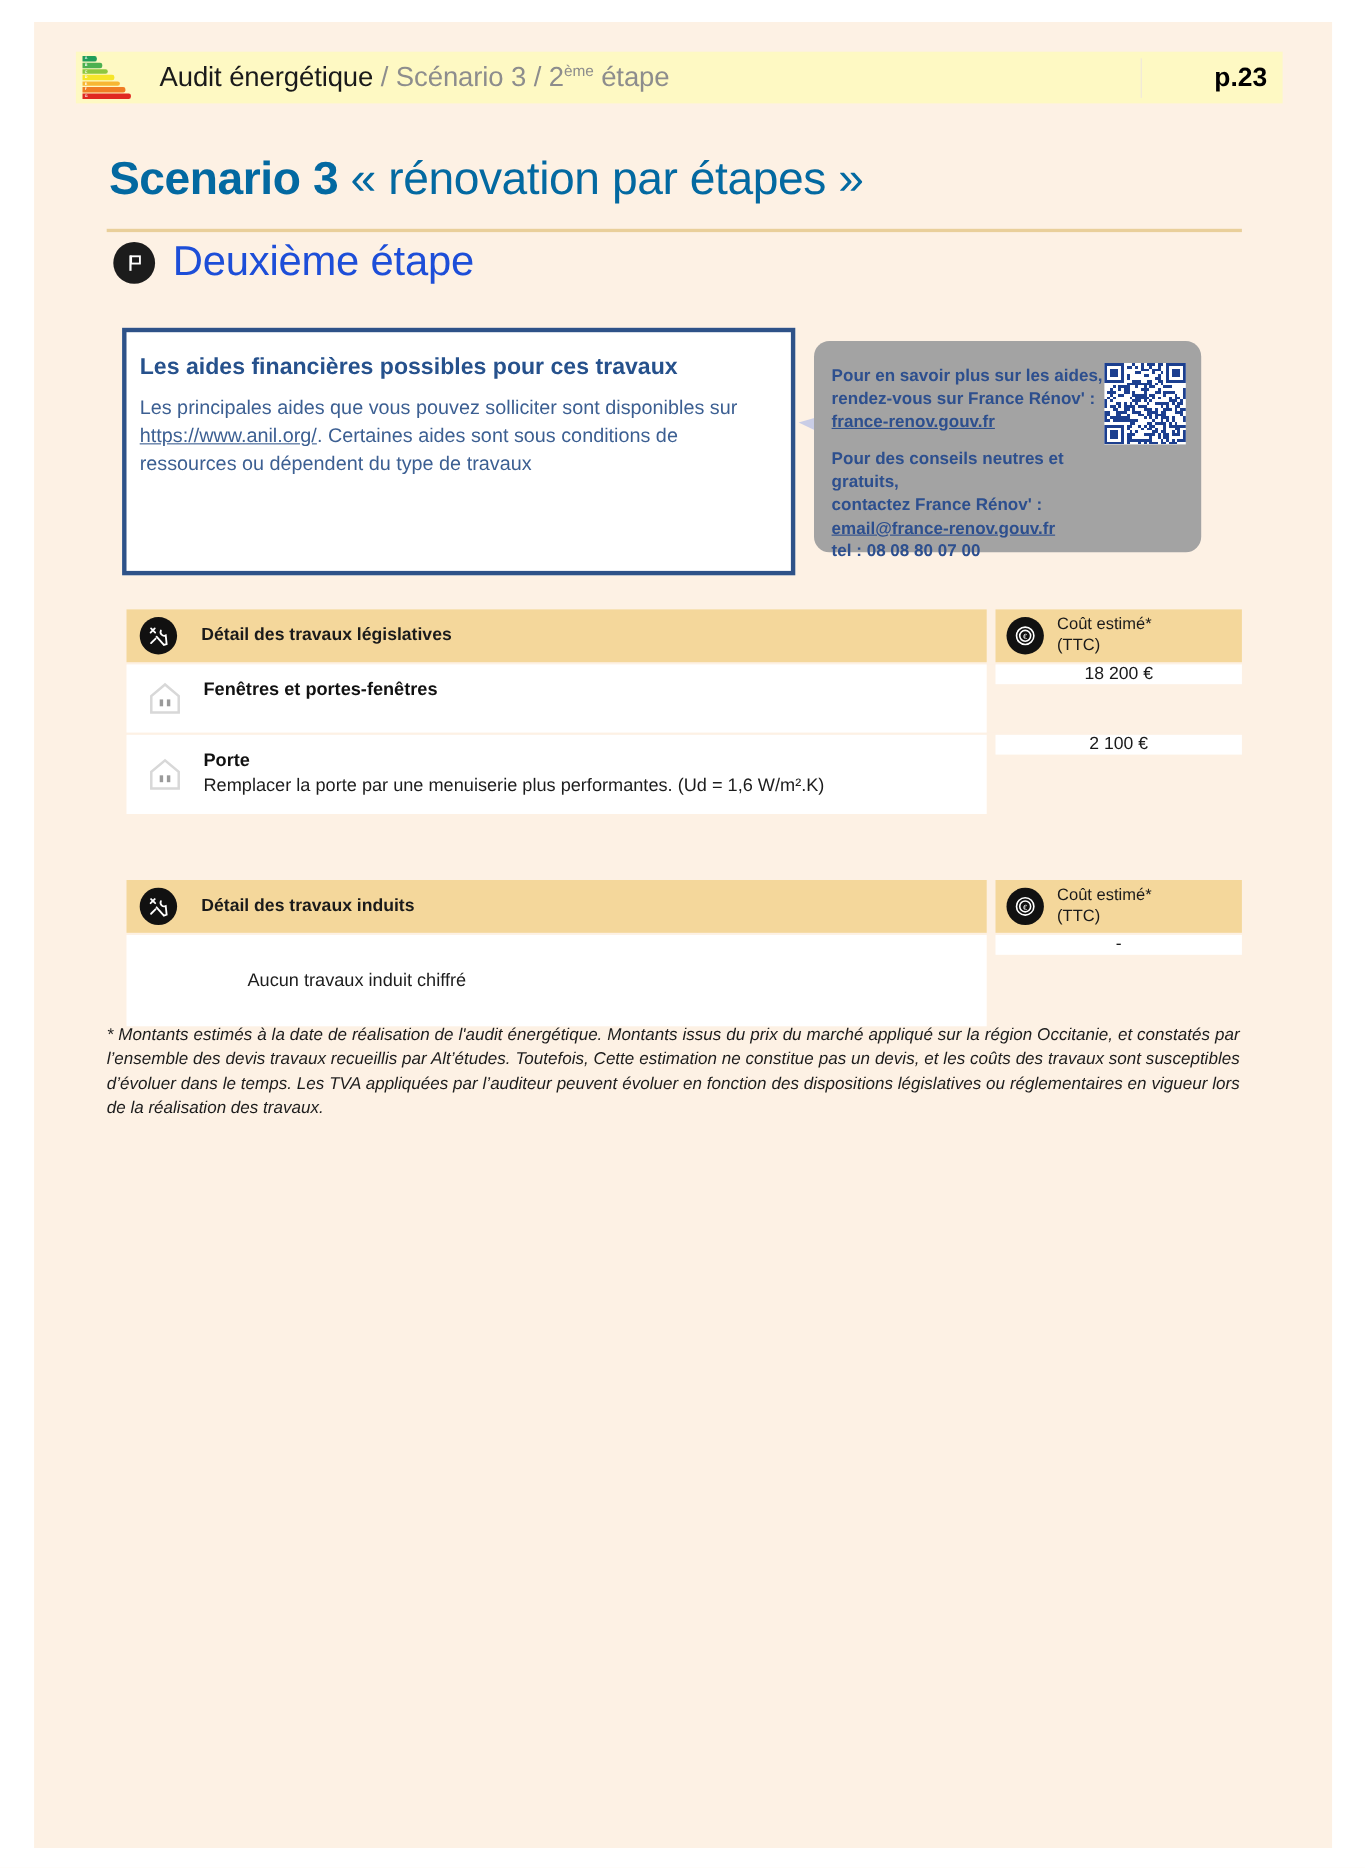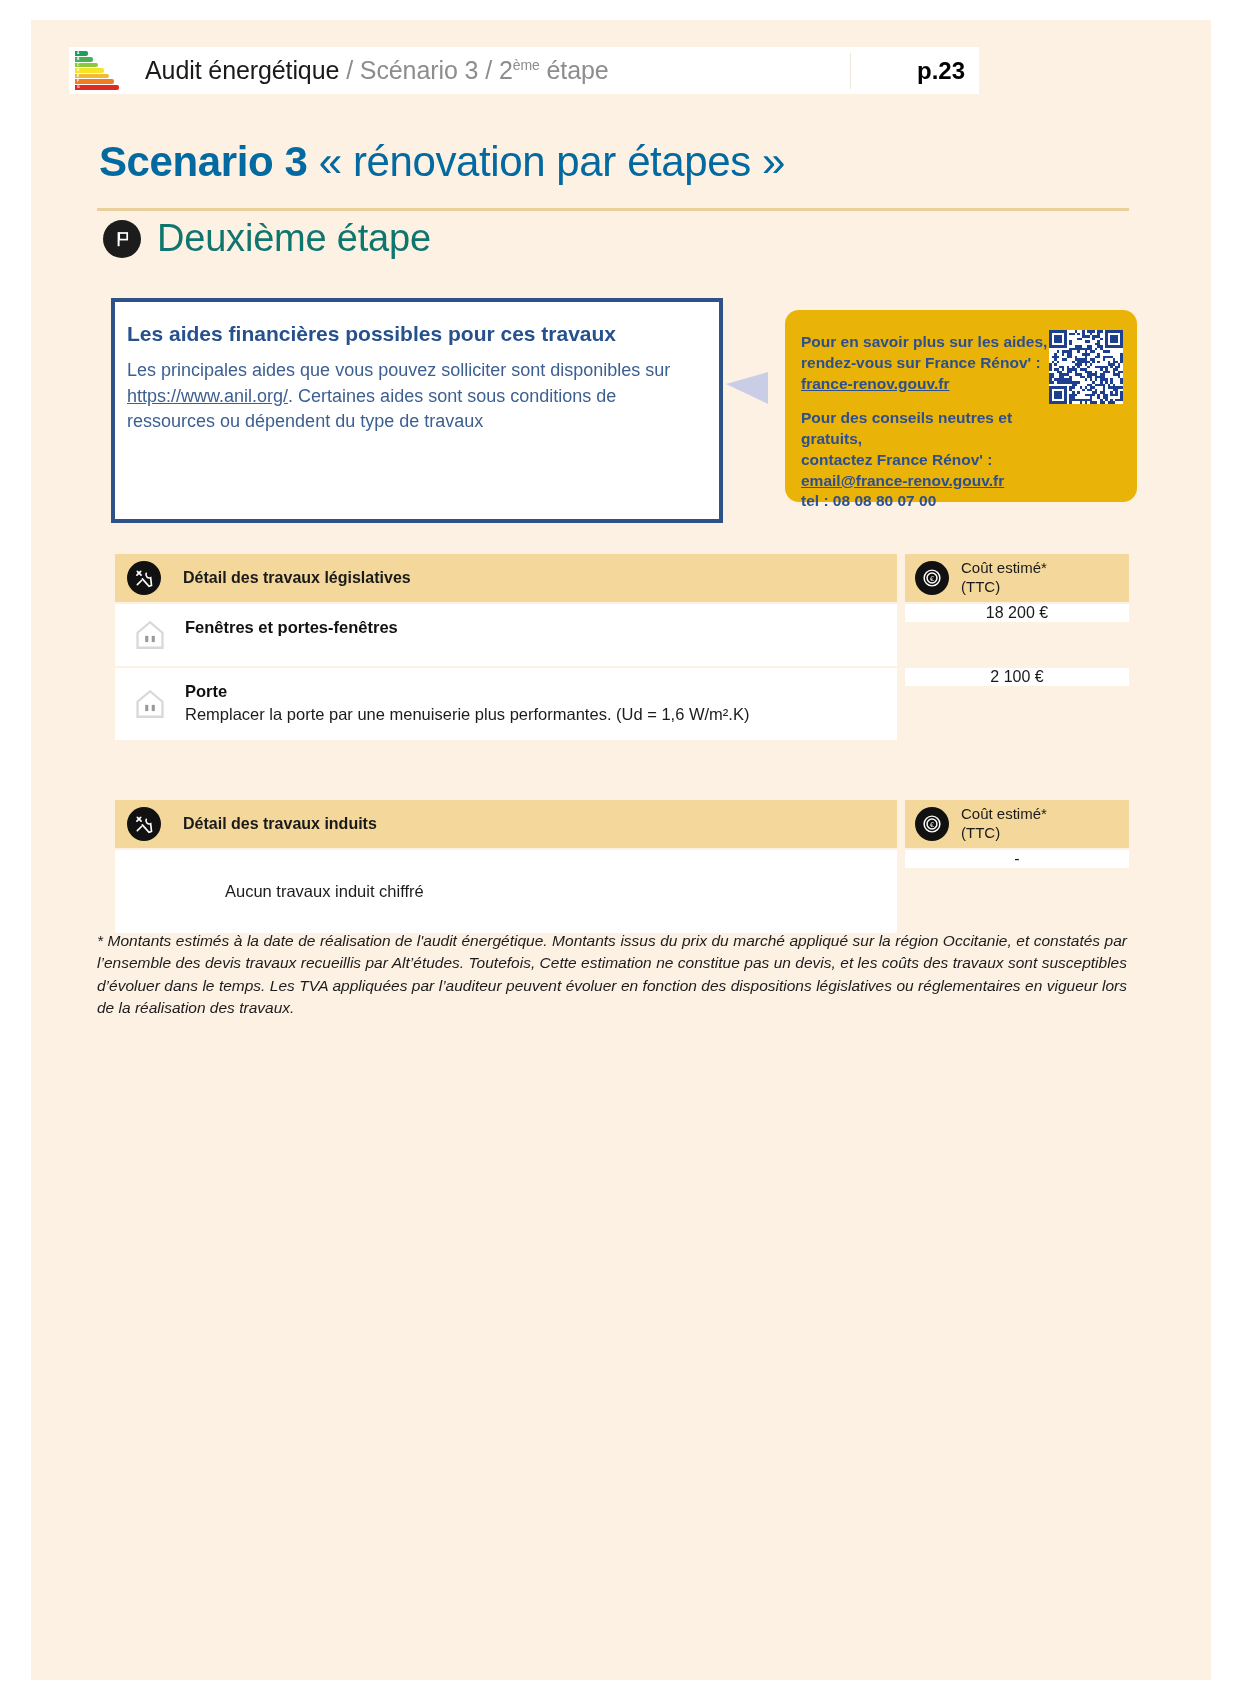--- a/index.html
+++ b/index.html
@@ -19,23 +19,23 @@
     width: 1180px;
     height: 1660px;
     background: #fdf1e4;
   }
 
   
   .header-bar {
     position: absolute;
     left: 38px;
     top: 27px;
-    width: 910px;
+    width: 1097px;
     height: 47px;
-    background: #ffffff;
+    background: #fef9c3;
     display: flex;
     align-items: center;
   }
   .energy-logo {
     width: 48px;
     height: 44px;
     margin-left: 2px;
     display: flex;
     flex-direction: column;
     justify-content: center;
@@ -118,21 +118,21 @@
     height: 38px;
     border-radius: 50%;
     background: #1c1c1c;
     display: flex;
     align-items: center;
     justify-content: center;
   }
   .flag-badge svg { display: block; }
   .subtitle-text {
     font-size: 38px;
-    color: #0f766e;
+    color: #1d4ed8;
     letter-spacing: -0.2px;
   }
 
   
   .aides-box {
     position: absolute;
     left: 80px;
     top: 278px;
     width: 612px;
     height: 225px;
@@ -149,25 +149,25 @@
     margin: 12px 12px 0 12px;
     font-size: 18px;
     line-height: 1.42;
     color: #3c5f92;
   }
   .aides-body u { text-decoration: underline; }
 
   
   .bubble {
     position: absolute;
-    left: 754px;
+    left: 709px;
     top: 290px;
     width: 352px;
     height: 192px;
-    background: #eab308;
+    background: #a3a3a3;
     border-radius: 14px;
   }
   .bubble-tail {
     position: absolute;
     left: 695px;
     top: 352px;
     width: 0; height: 0;
     border-top: 12px solid transparent;
     border-bottom: 20px solid transparent;
     border-right: 42px solid #c9cde6;

